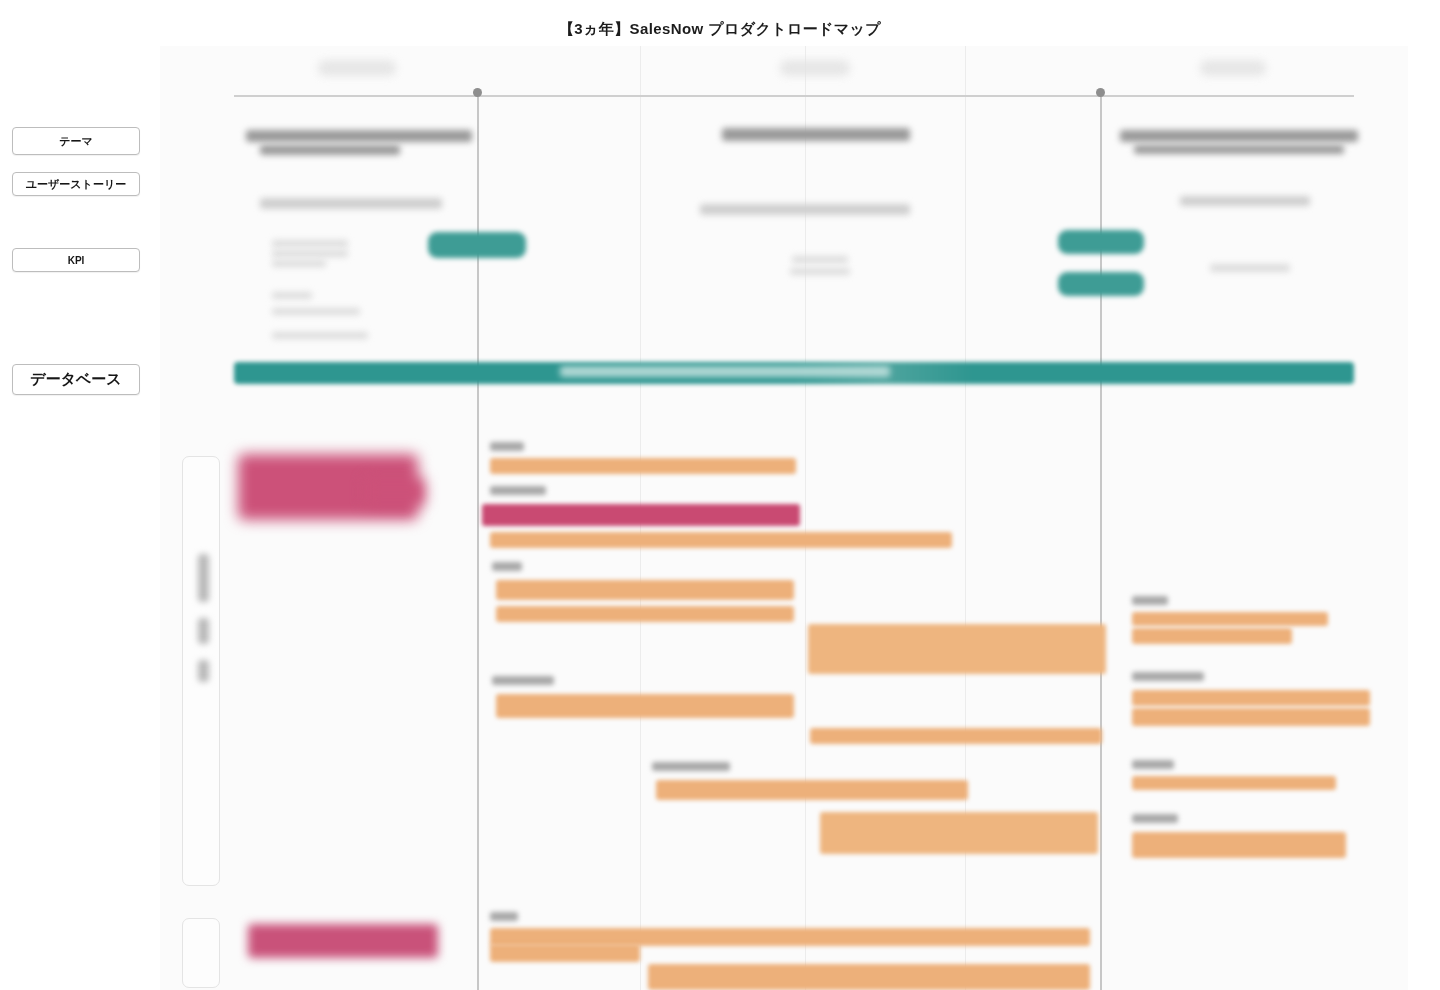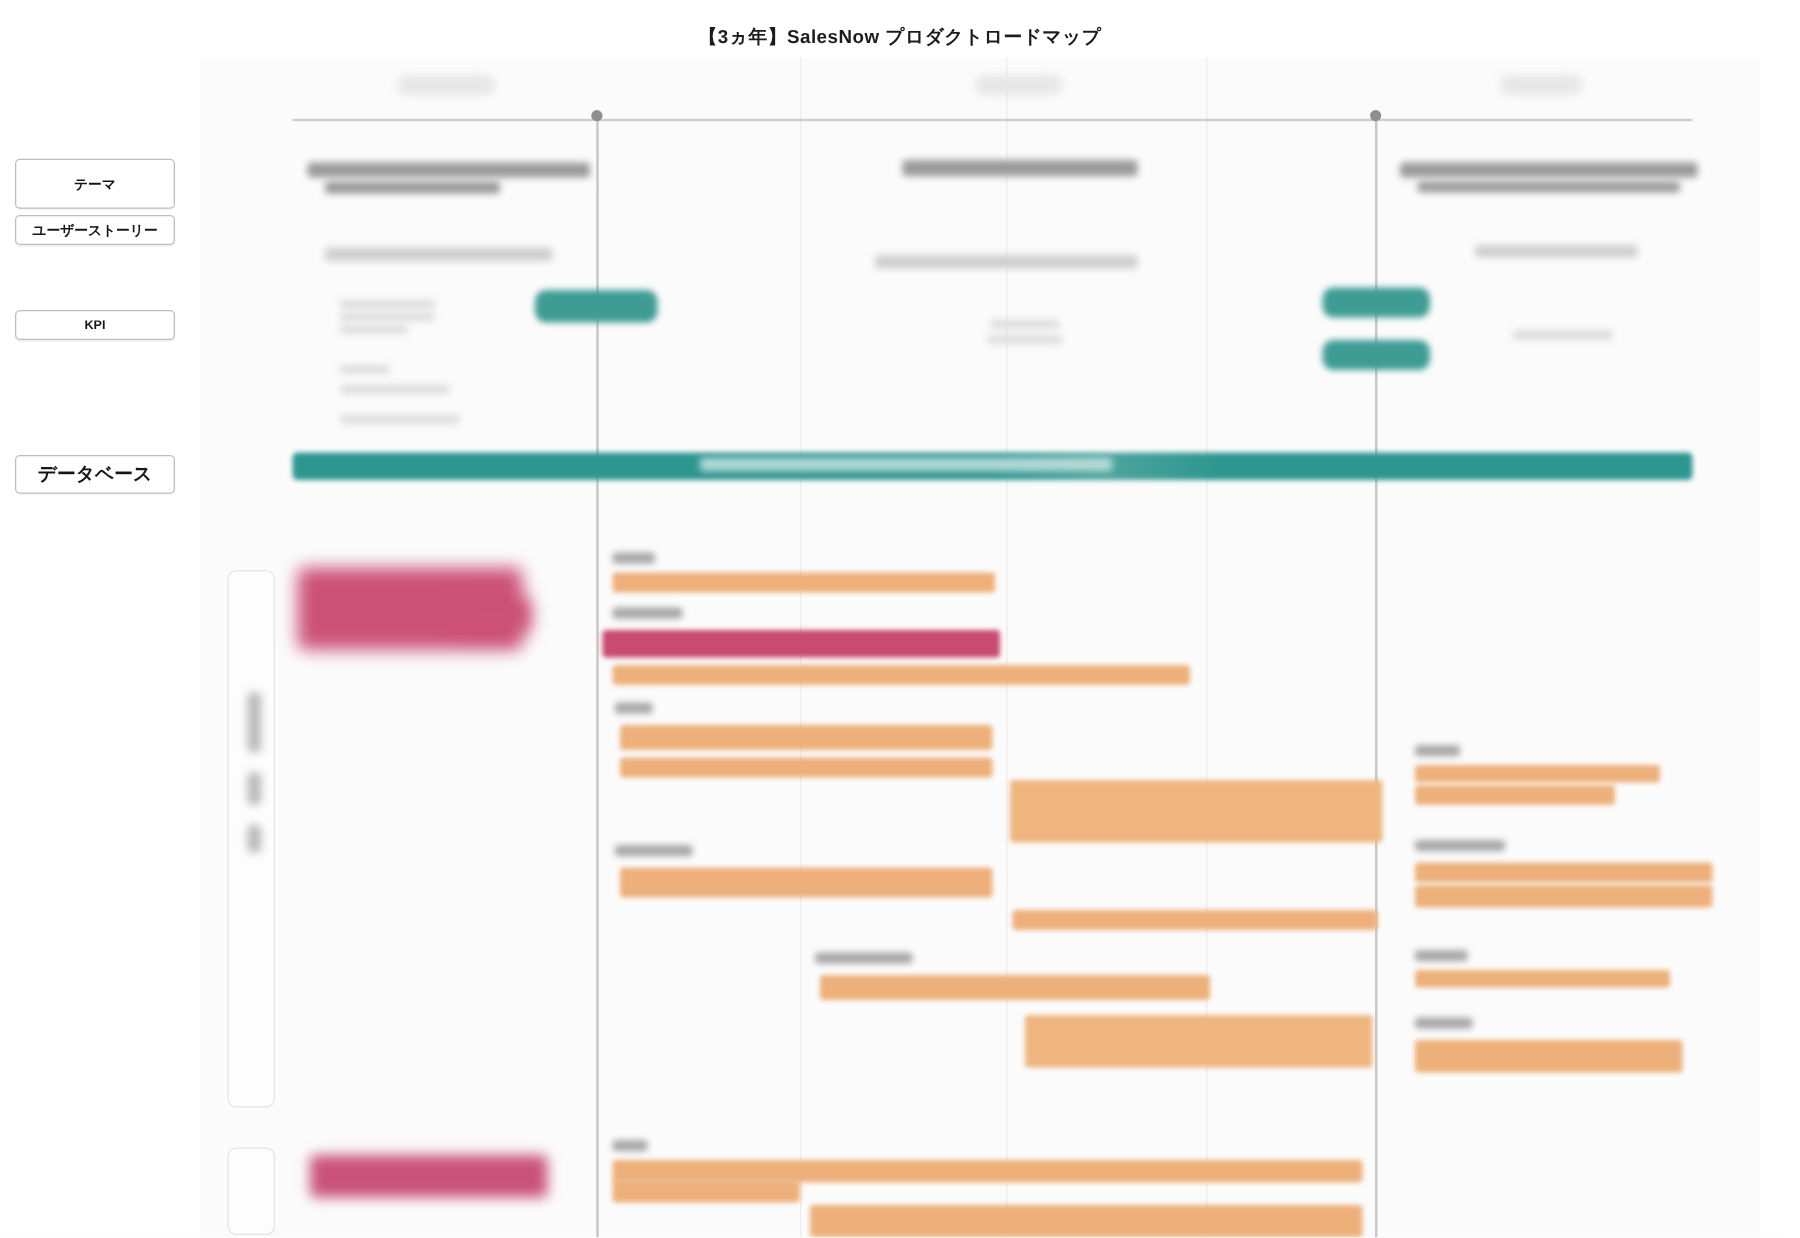--- a/index.html
+++ b/index.html
@@ -24,21 +24,21 @@
   #row-legend{position:absolute;left:0;top:0;width:160px;height:990px;background:#ffffff;z-index:6;}
   .legend-chip{
     position:absolute;left:12px;
     box-sizing:border-box;
     border:1px solid #bdbdbd;border-radius:4px;
     background:#ffffff;
     text-align:center;color:#161616;
     display:flex;align-items:center;justify-content:center;
     box-shadow:0 1px 1px rgba(0,0,0,.06);
   }
-  .legend-chip.c0{top:127px;width:128px;height:40px;font-size:11px;font-weight:bold;}
+  .legend-chip.c0{top:127px;width:128px;height:28px;font-size:11px;font-weight:bold;}
   .legend-chip.c1{top:172px;width:128px;height:24px;font-size:11px;font-weight:bold;}
   .legend-chip.c2{top:248px;width:128px;height:24px;font-size:10px;font-weight:bold;}
   .legend-chip.c3{top:364px;width:128px;height:31px;font-size:15px;font-weight:bold;}
 
   
   #canvas{
     position:absolute;left:160px;top:46px;width:1248px;height:944px;
     background:#fbfbfb;
     overflow:hidden;
   }

